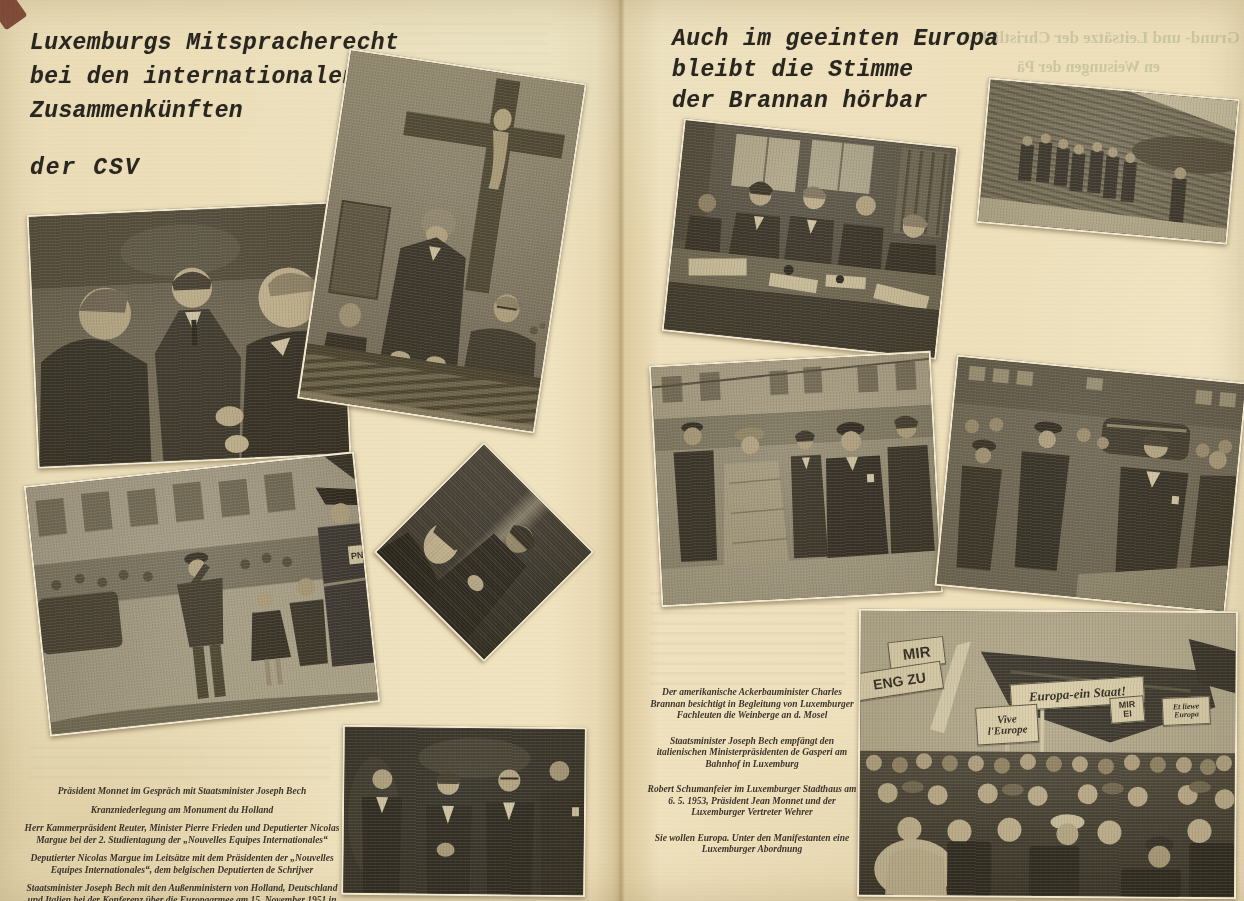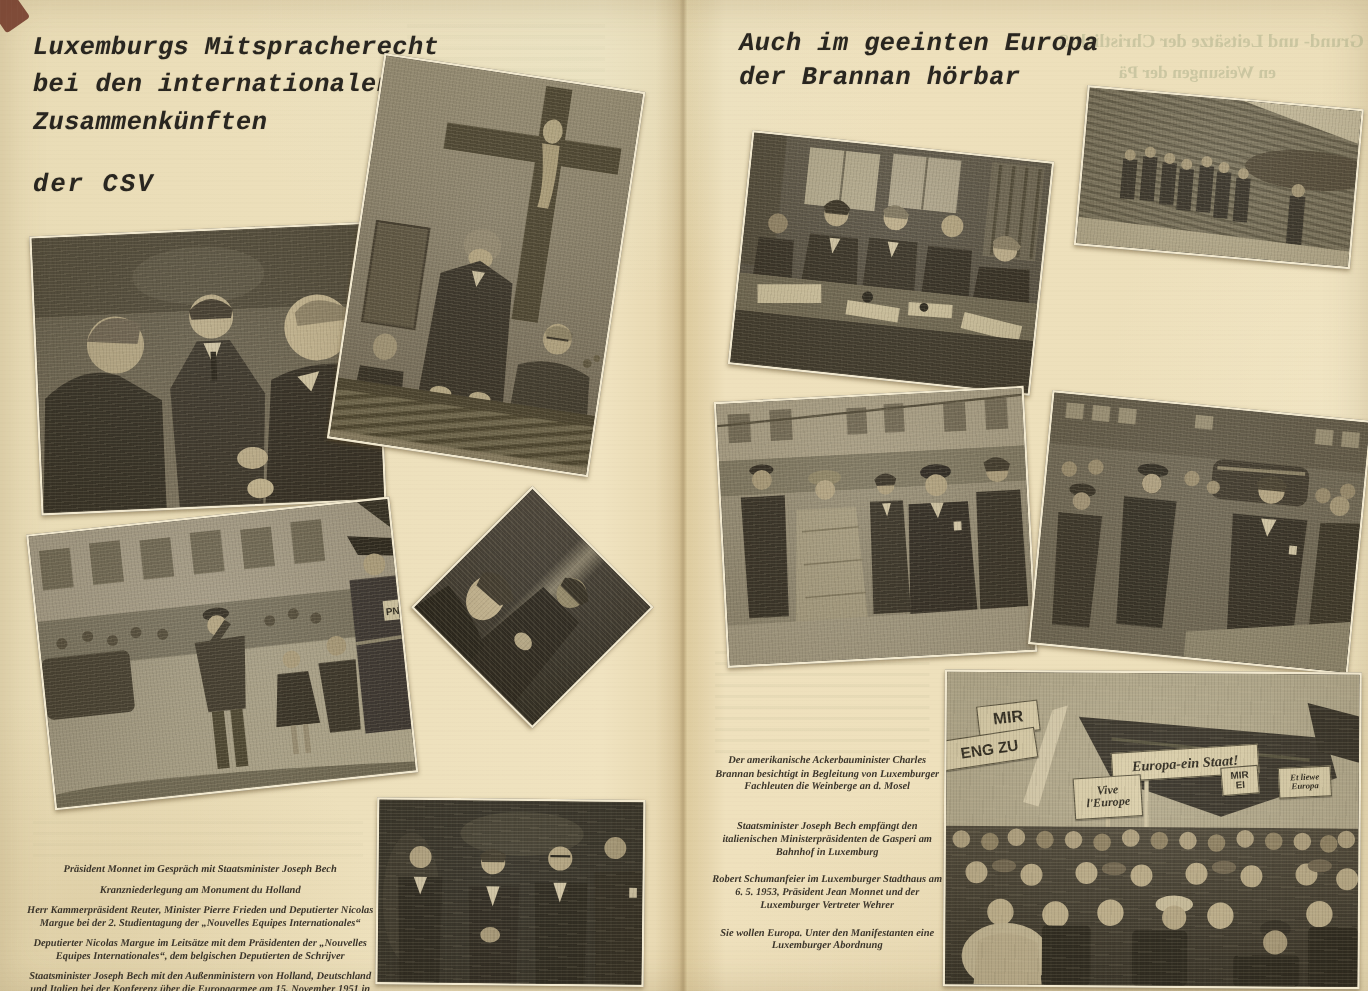--- a/index.html
+++ b/index.html
@@ -71,20 +71,21 @@
 
   <div class="headline hl-left">
     <div>Luxemburgs Mitspracherecht</div>
     <div>bei den internationalen</div>
     <div>Zusammenkünften</div>
     <div style="letter-spacing:2px;margin-top:23px;">der CSV</div>
   </div>
 
   <div class="headline hl-right">
     <div>Auch im geeinten Europa</div>
+    <div>bleibt die Stimme</div>
     <div>der Brannan hörbar</div>
   </div>
 
   <div class="photo" style="left:32px;top:208px;width:310px;height:250px;transform:rotate(-2.5deg);">
     <svg viewBox="0 0 310 250">
       <defs>
           <linearGradient id="p1" x1="0" y1="0" x2="0" y2="1">
         <stop offset="0" stop-color="#565143"></stop>
             <stop offset="1" stop-color="#7b7463"></stop>
           </linearGradient>
@@ -518,20 +519,20 @@
 
   <div class="captions cap-left">
     <p>Präsident Monnet im Gespräch mit Staatsminister Joseph Bech</p>
     <p>Kranzniederlegung am Monument du Holland</p>
     <p>Herr Kammerpräsident Reuter, Minister Pierre Frieden und Deputierter Nicolas Margue bei der 2. Studientagung der „Nouvelles Equipes Internationales“</p>
     <p>Deputierter Nicolas Margue im Leitsätze mit dem Präsidenten der „Nouvelles Equipes Internationales“, dem belgischen Deputierten de Schrijver</p>
     <p>Staatsminister Joseph Bech mit den Außenministern von Holland, Deutschland und Italien bei der Konferenz über die Europaarmee am 15. November 1951 in Paris</p>
   </div>
 
   <div class="captions cap-right">
-    <p style="margin-bottom:25px;">Der amerikanische Ackerbauminister Charles Brannan besichtigt in Begleitung von Luxemburger Fachleuten die Weinberge an d. Mosel</p>
+    <p style="margin-bottom:14px;">Der amerikanische Ackerbauminister Charles Brannan besichtigt in Begleitung von Luxemburger Fachleuten die Weinberge an d. Mosel</p>
     <p style="margin-bottom:14px;">Staatsminister Joseph Bech empfängt den italienischen Ministerpräsidenten de Gasperi am Bahnhof in Luxemburg</p>
     <p style="margin-bottom:14px;">Robert Schumanfeier im Luxemburger Stadthaus am 6. 5. 1953, Präsident Jean Monnet und der Luxemburger Vertreter Wehrer</p>
     <p>Sie wollen Europa. Unter den Manifestanten eine Luxemburger Abordnung</p>
   </div>
 
   <div class="grain"></div>
 </div>
 
 </body></html>

